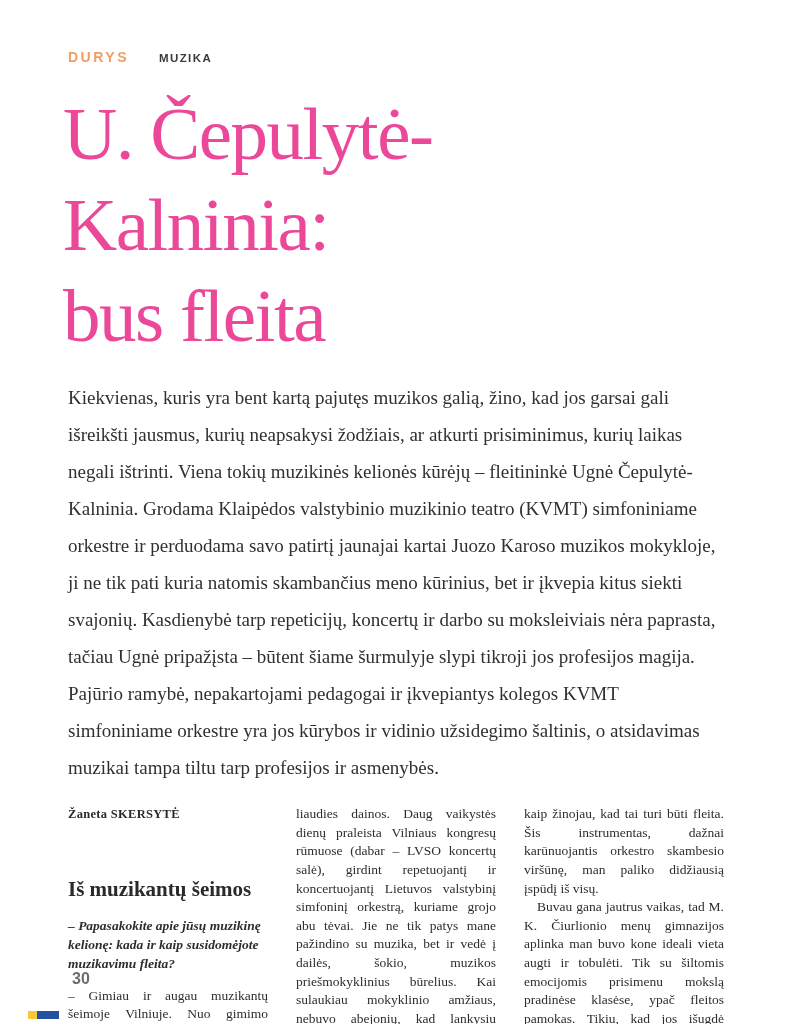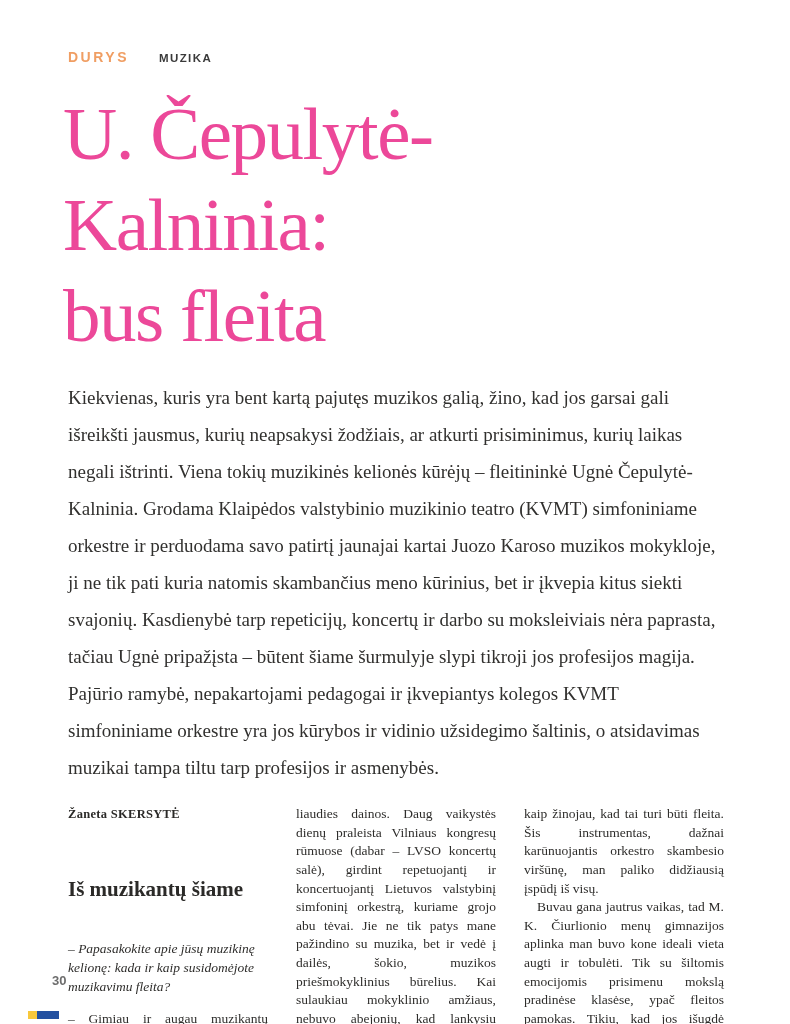--- a/index.html
+++ b/index.html
@@ -67,34 +67,34 @@
     letter-spacing: 0.3px;
     color: #2b2a28;
   }
   .section-heading {
     margin-top: 56px;
     font-size: 21px;
     font-weight: bold;
     color: #2b2a28;
   }
   .question {
-    margin-top: 42px;
-    font-weight: normal;
+    margin-top: 19px;
+    font-weight: bold;
     font-style: italic;
   }
   .answer { margin: 0; text-align: justify; }
   .body-text { margin: 0; text-align: justify; }
   .indented { text-indent: 13px; }
   
   .page-number {
     position: absolute;
-    left: 52px;
+    left: 72px;
     bottom: 36px;
     font-family: "Liberation Sans", sans-serif;
-    font-size: 13px;
+    font-size: 16px;
     font-weight: bold;
     color: #6d6d6d;
   }
   .footer-mark {
     position: absolute;
     left: 28px;
     bottom: 5px;
     display: flex;
     height: 8px;
   }
@@ -116,21 +116,21 @@
     <div>Kalninia:</div>
     <div>bus fleita</div>
   </h1>
 
   <p class="lead">Kiekvienas, kuris yra bent kartą pajutęs muzikos galią, žino, kad jos garsai gali išreikšti jausmus, kurių neapsakysi žodžiais, ar atkurti prisiminimus, kurių laikas negali ištrinti. Viena tokių muzikinės kelionės kūrėjų – fleitininkė Ugnė Čepulytė-Kalninia. Grodama Klaipėdos valstybinio muzikinio teatro (KVMT) simfoniniame orkestre ir perduodama savo patirtį jaunajai kartai Juozo Karoso muzikos mokykloje, ji ne tik pati kuria natomis skambančius meno kūrinius, bet ir įkvepia kitus siekti svajonių. Kasdienybė tarp repeticijų, koncertų ir darbo su moksleiviais nėra paprasta, tačiau Ugnė pripažįsta – būtent šiame šurmulyje slypi tikroji jos profesijos magija. Pajūrio ramybė, nepakartojami pedagogai ir įkvepiantys kolegos KVMT simfoniniame orkestre yra jos kūrybos ir vidinio užsidegimo šaltinis, o atsidavimas muzikai tampa tiltu tarp profesijos ir asmenybės.</p>
 
   <div class="columns">
 
     <div class="col">
       <div class="byline">Žaneta SKERSYTĖ</div>
-      <h2 class="section-heading">Iš muzikantų šiame</h2>
+      <h2 class="section-heading">Iš muzikantų šeimos</h2>
       <p class="question">– Papasakokite apie jūsų muzikinę kelionę: kada ir kaip susidomėjote muzikavimu fleita?</p>
       <p class="answer">– Gimiau ir augau muzikantų šeimoje Vilniuje. Nuo gimimo dienos mane lydėjo mamos ir senelio dainuojamos lietuvių</p>
     </div>
 
     <div class="col">
       <p class="body-text">liaudies dainos. Daug vaikystės dienų praleista Vilniaus kongresų rūmuose (dabar – LVSO koncertų salė), girdint repetuojantį ir koncertuojantį Lietuvos valstybinį simfoninį orkestrą, kuriame grojo abu tėvai. Jie ne tik patys mane pažindino su muzika, bet ir vedė į dailės, šokio, muzikos priešmokyklinius būrelius. Kai sulaukiau mokyklinio amžiaus, nebuvo abejonių, kad lankysiu būtent M. K. Čiurlionio menų gimnaziją (dabar – Nacionalinė M. K. Čiurlionio menų mokykla). Buvau ypač drovus vaikas, labai bijojau scenos, tačiau sulaukusi klausimo, kokiu instrumentu norėčiau groti, nedvejojau – kaž-</p>
     </div>
 
     <div class="col">
       <p class="body-text">kaip žinojau, kad tai turi būti fleita. Šis instrumentas, dažnai karūnuojantis orkestro skambesio viršūnę, man paliko didžiausią įspūdį iš visų.</p>

